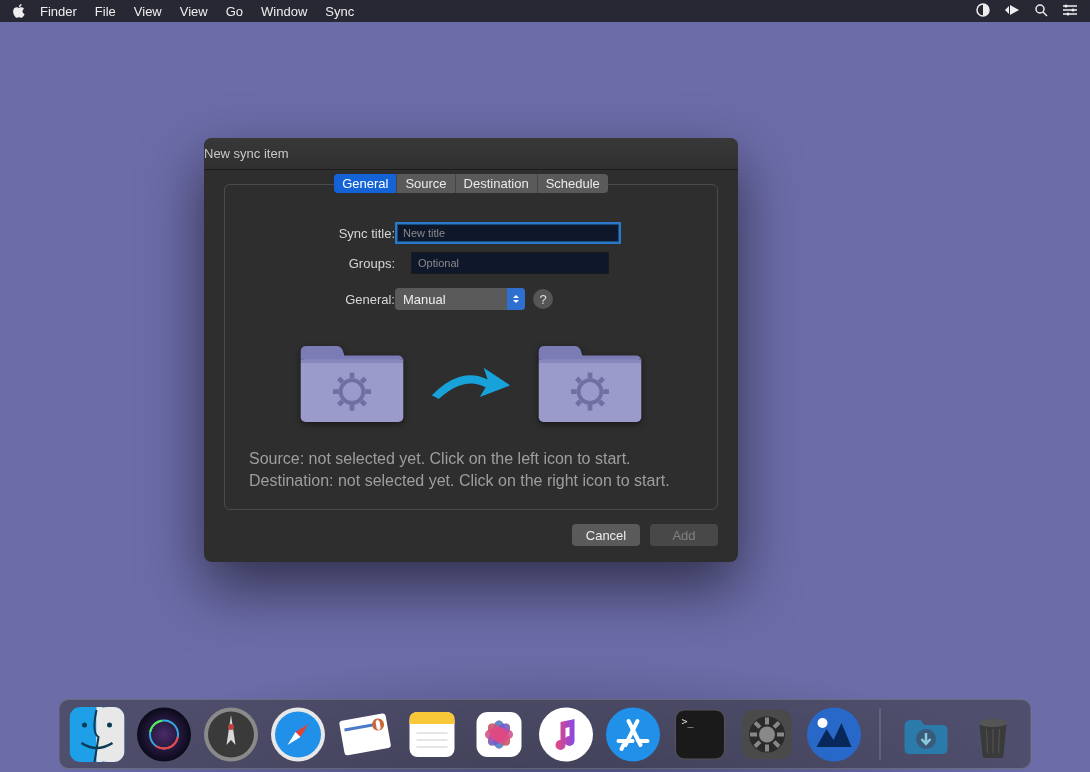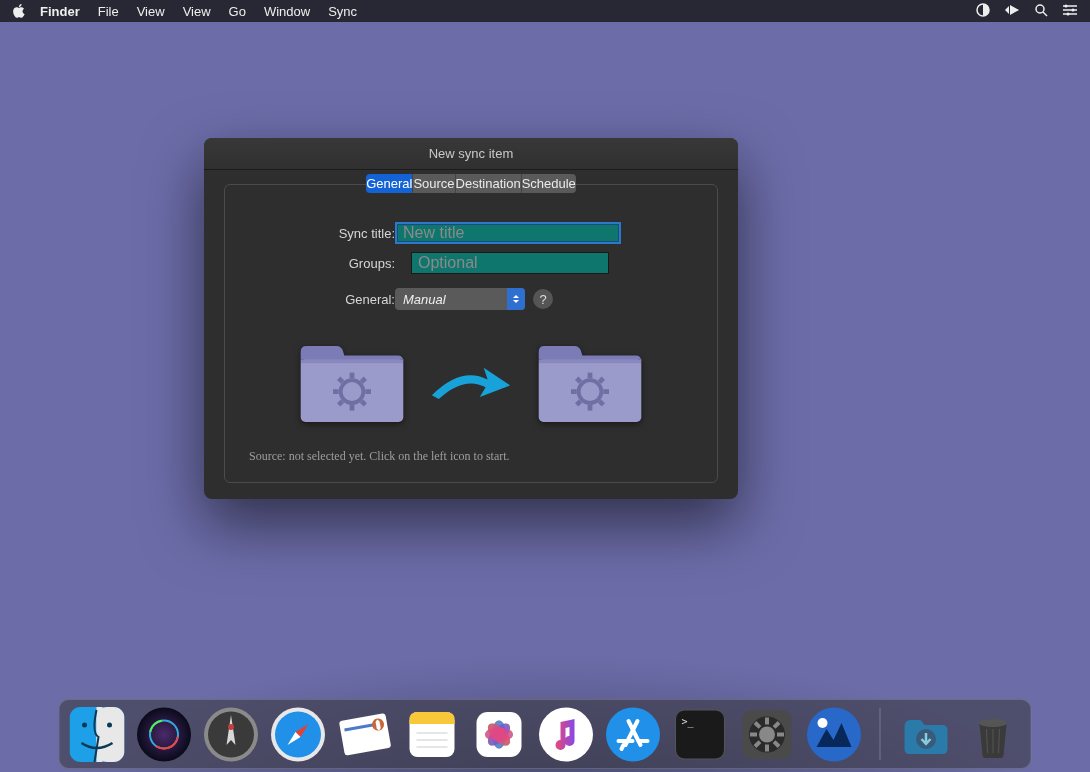--- a/index.html
+++ b/index.html
@@ -17,21 +17,21 @@
 .menubar {
   height: 22px;
   background: rgba(20,20,20,0.78);
   display: flex; align-items: center;
   padding: 0 12px;
   color: #eee;
   font-size: 13px;
 }
 .menubar .apple { margin-right: 14px; display:flex; align-items:center;}
 .menubar .item { margin-right: 18px; cursor: default; }
-.menubar .item.bold { font-weight: 700; }
+.menubar .item.bold { font-weight: 400; }
 .menubar .spacer { flex: 1; }
 .menubar .right-icons { display:flex; gap:14px; align-items:center;}
 .menubar svg { fill: #eee; }
 
 
 .dock-shadow {
   position:absolute;
   left: 30px; right: 30px;
   bottom: 0px;
   height: 120px;
@@ -70,21 +70,21 @@
 .dialog {
   position: absolute;
   left: 204px; top: 138px;
   width: 534px;
   background: #2e2e2e;
   border-radius: 8px;
   box-shadow: 0 25px 60px rgba(0,0,0,0.55);
   padding-bottom: 16px;
 }
 .dialog-title {
-  text-align: center;
+  text-align: left;
   padding: 8px 0;
   font-size: 13px;
   color: #c8c8c8;
   border-bottom: 1px solid #1c1c1c;
   background: linear-gradient(#383838,#303030);
   border-radius: 8px 8px 0 0;
 }
 
 .panel {
   margin: 14px 20px 0 20px;
@@ -93,21 +93,21 @@
   padding-bottom: 18px;
   position:relative;
 }
 .tabs {
   display:flex;
   justify-content:center;
   position:relative;
   top:-11px;
 }
 .tabs .tab {
-  padding: 2px 0;
+  padding: 2px 8px;
   background: #5a5a5a;
   color: #eaeaea;
   font-size: 13px;
   border-right: 1px solid #444;
 }
 .tabs .tab:first-child { border-radius: 4px 0 0 4px; }
 .tabs .tab:last-child { border-right:none; border-radius: 0 4px 4px 0; }
 .tabs .tab.active { background: #1463d6; color: #fff; }
 
 .form-row {
@@ -115,44 +115,43 @@
   align-items:center;
   padding: 4px 24px;
 }
 .form-row .label {
   width: 146px;
   text-align: right;
   color: #d6d6d6;
   font-size: 13px;
 }
 .form-input {
-  background: #0f766e;
+  background: #0f172a;
   border: 1px solid #1a1a1a;
   height: 22px;
   padding: 0 6px;
   color: #ddd;
-  font-size: 16px;
+  font-size: 11px;
 }
 .form-input.sync { width: 226px; border: 2px solid #2c79c9; outline:none; box-shadow: 0 0 0 1px #174c7f inset;}
 .form-input.groups { width: 198px; margin-left: 16px; }
 .form-input::placeholder { color: #8a8a8a; }
 
 .select-wrap {
   display:flex; align-items:center; gap:8px;
 }
 .select {
   width: 130px; height: 22px;
   background: #5a5a5a;
   border-radius: 4px;
   display:flex; align-items:center;
   padding: 0 5px 0 8px;
   color:#eee;
   font-size:13px;
   position:relative;
-  font-style:italic;
 }
 .select .chev {
   position:absolute; right:0; top:0; bottom:0;
   width: 18px;
   background:#2f6fd0;
   border-radius: 0 4px 4px 0;
   display:flex; flex-direction:column; justify-content:center; align-items:center;
 }
 .select .chev::before, .select .chev::after {
   content:""; width:0;height:0;border-left:3px solid transparent;border-right:3px solid transparent;
@@ -179,23 +178,22 @@
 .folder {
   width: 114px; height: 92px;
   position:relative;
 }
 .folder svg { width:100%; height:100%; filter: drop-shadow(0 2px 3px rgba(0,0,0,0.5));}
 .arrow { width: 88px; }
 
 .hints {
   padding: 18px 24px 0 24px;
   color: #9e9e9e;
-  font-size: 12px;
+  font-size: 16px;
   line-height: 1.35;
-  font-family: Liberation Serif, serif;
 }
 
 .buttons {
   display:flex;
   justify-content:flex-end;
   gap: 10px;
   padding: 14px 20px 0 0;
 }
 .btn {
   width: 68px; height: 22px;
@@ -325,23 +323,28 @@
               <line x1="-14" y1="14" x2="-10" y2="10"></line>
                 <line x1="14" y1="-14" x2="10" y2="-10"></line>
             </g>
           </g>
         </svg>
       </div>
     </div>
 
     <div class="hints">
       <div>Source: not selected yet. Click on the left icon to start.</div>
+      <div>Destination: not selected yet. Click on the right icon to start.</div>
     </div>
   </div>
 
+  <div class="buttons">
+    <div class="btn">Cancel</div>
+    <div class="btn disabled">Add</div>
+  </div>
 </div>
 
 <div class="dock-shadow"></div>
 
 <div class="dock">
   <div class="dock-icon">
       <svg viewBox="0 0 55 55">
         <rect width="55" height="55" rx="11" fill="#1ea0e8"></rect>
         <rect x="27" width="28" height="55" rx="11" fill="#e8e8e8"></rect>
         <rect x="27" width="6" height="55" fill="#e8e8e8"></rect>

